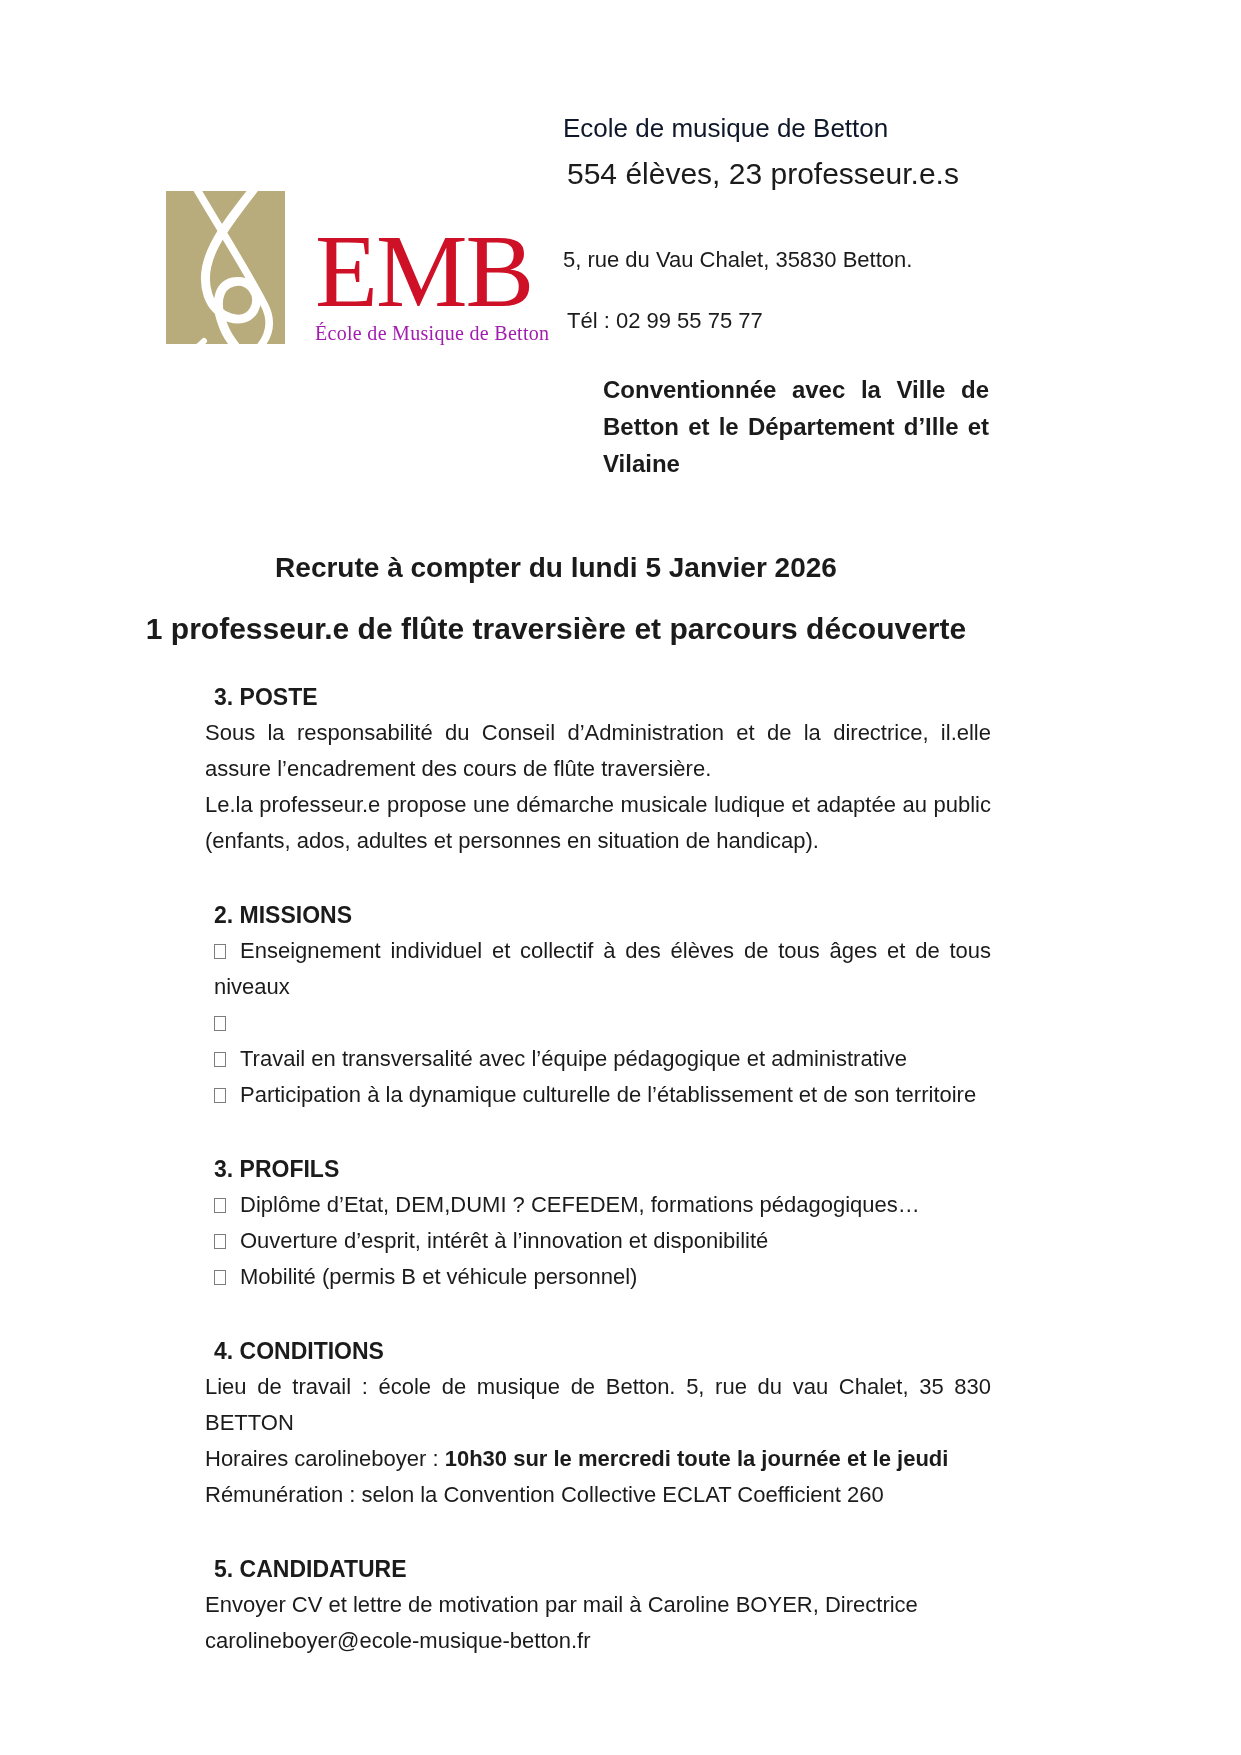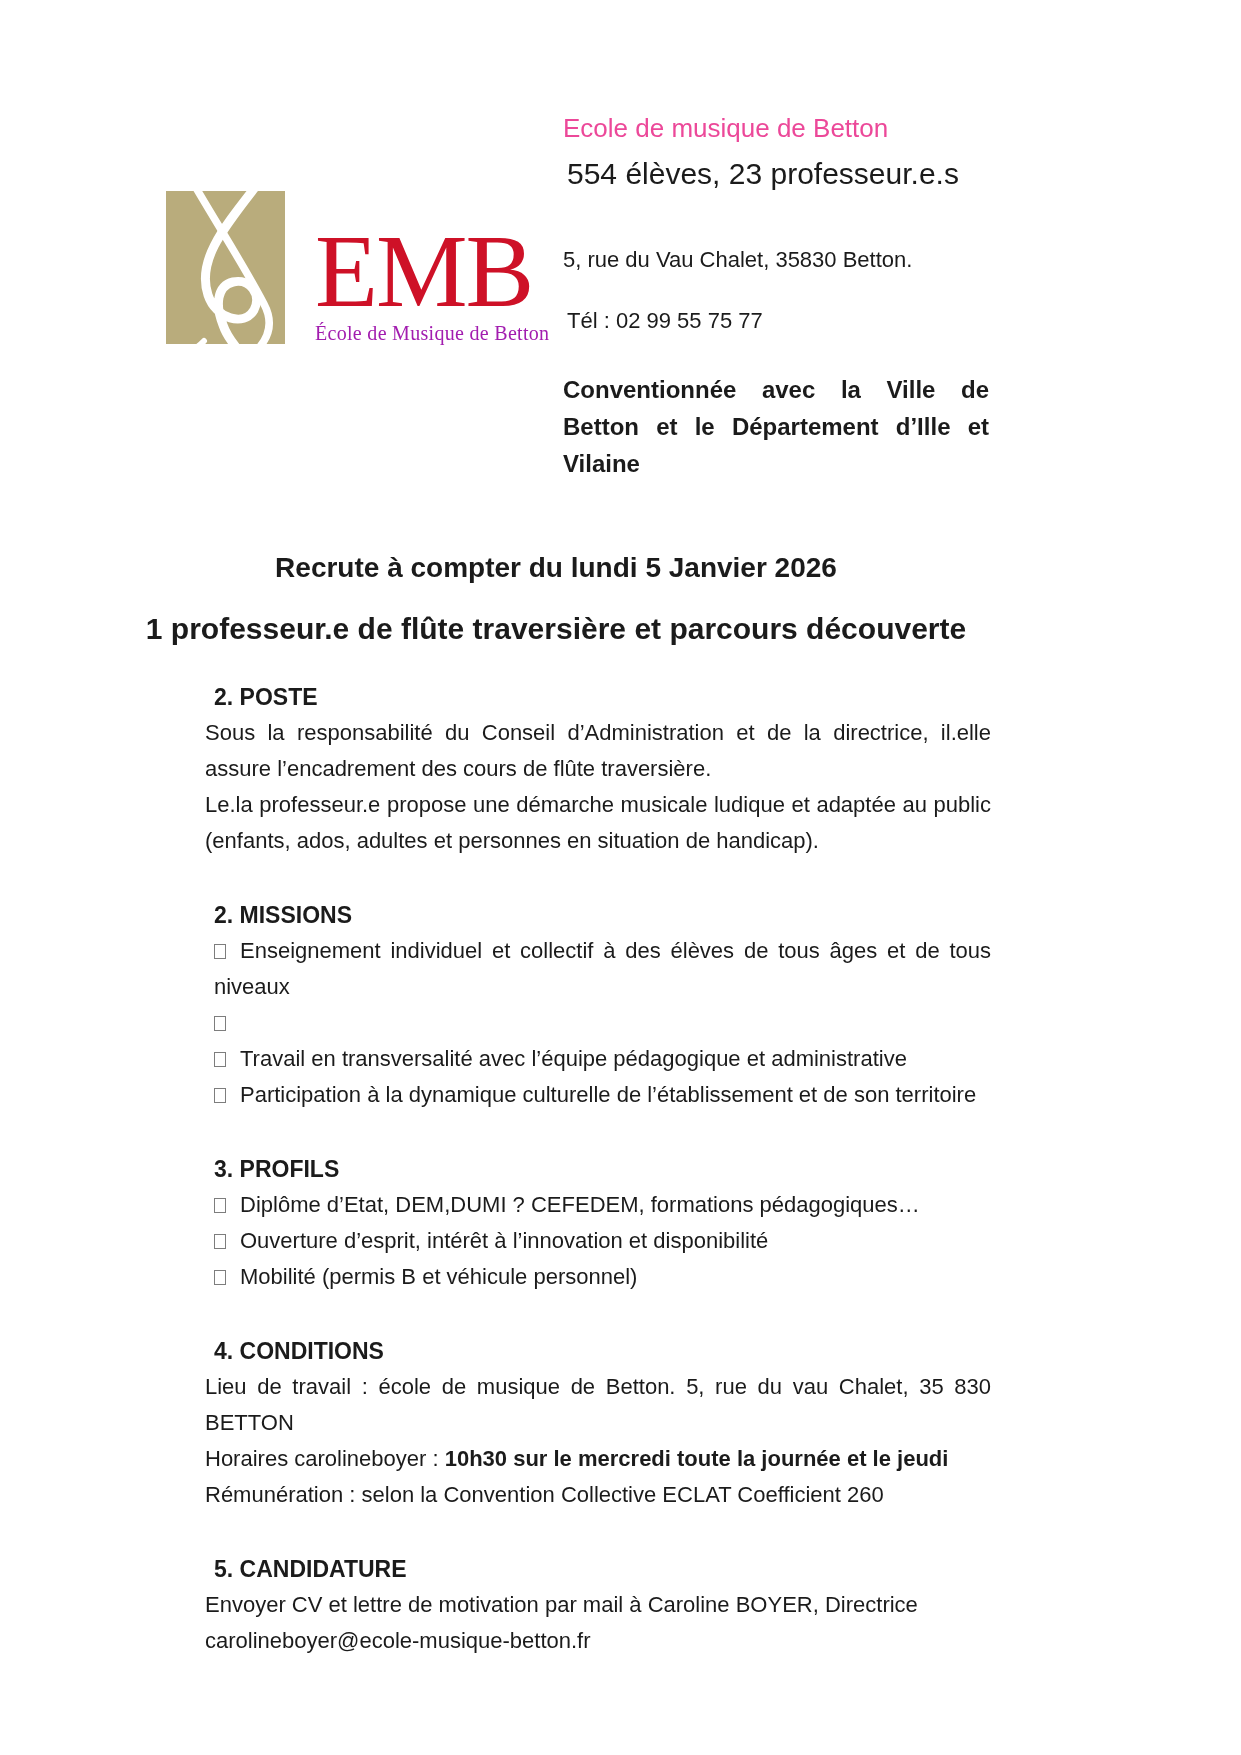--- a/index.html
+++ b/index.html
@@ -31,27 +31,27 @@
     font-weight: 400;
   }
   .logo-subtitle {
     font-family: "Liberation Serif", serif;
     font-size: 20px; line-height: 24px;
     color: #a21caf; margin-top: 2px; letter-spacing: 0.3px;
   }
 
   
   .contact-col { position: absolute; left: 563px; top: 112px; width: 426px; }
-  .org-name { color: #ec4899; font-size: 26px; line-height: 32px; }
+  .org-name { color: #0f172a; font-size: 26px; line-height: 32px; }
   .stats    { font-size: 30px; line-height: 28px; margin-top: 16px; padding-left: 4px; }
   .address  { font-size: 22px; line-height: 28px; margin-top: 58px; }
   .phone    { font-size: 22px; line-height: 28px; margin-top: 33px; padding-left: 4px; }
   .convention {
     font-size: 24px; line-height: 37px; font-weight: bold;
-    margin-top: 36px; text-align: justify;
+    margin-top: 36px; text-align: justify; margin-left: 40px;
   }
 
   
   .h-recrute {
     position: absolute; left: 147px; top: 551px; width: 818px;
     text-align: center; font-weight: bold; font-size: 28px; line-height: 34px;
   }
   .h-position {
     position: absolute; left: 134px; top: 610px; width: 844px;
     text-align: center; font-weight: bold; font-size: 30px; line-height: 38px;
@@ -101,21 +101,21 @@
     <div class="phone">Tél : 02 99 55 75 77</div>
     <div class="convention">Conventionnée avec la Ville de Betton et le Département d’Ille et Vilaine</div>
   </div>
 
   <div class="h-recrute">Recrute à compter du lundi 5 Janvier 2026</div>
   <div class="h-position">1 professeur.e de flûte traversière et parcours découverte</div>
 
   <div class="body-col">
 
     <div class="section">
-      <h3>2. POSTE</h3>
+      <h3>3. POSTE</h3>
       <p class="just">Sous la responsabilité du Conseil d’Administration et de la directrice, il.elle assure l’encadrement des cours de flûte traversière.</p>
       <p class="just">Le.la professeur.e propose une démarche musicale ludique et adaptée au public (enfants, ados, adultes et personnes en situation de handicap).</p>
     </div>
 
     <div class="section">
       <h3>2. MISSIONS</h3>
       <p class="bullet just"><span class="tofu"></span><span>Enseignement individuel et collectif à des élèves de tous âges et de tous niveaux</span></p>
       <p class="bullet"><span class="tofu"></span></p>
       <p class="bullet"><span class="tofu"></span><span>Travail en transversalité avec l’équipe pédagogique et administrative</span></p>
       <p class="bullet"><span class="tofu"></span><span>Participation à la dynamique culturelle de l’établissement et de son territoire</span></p>

